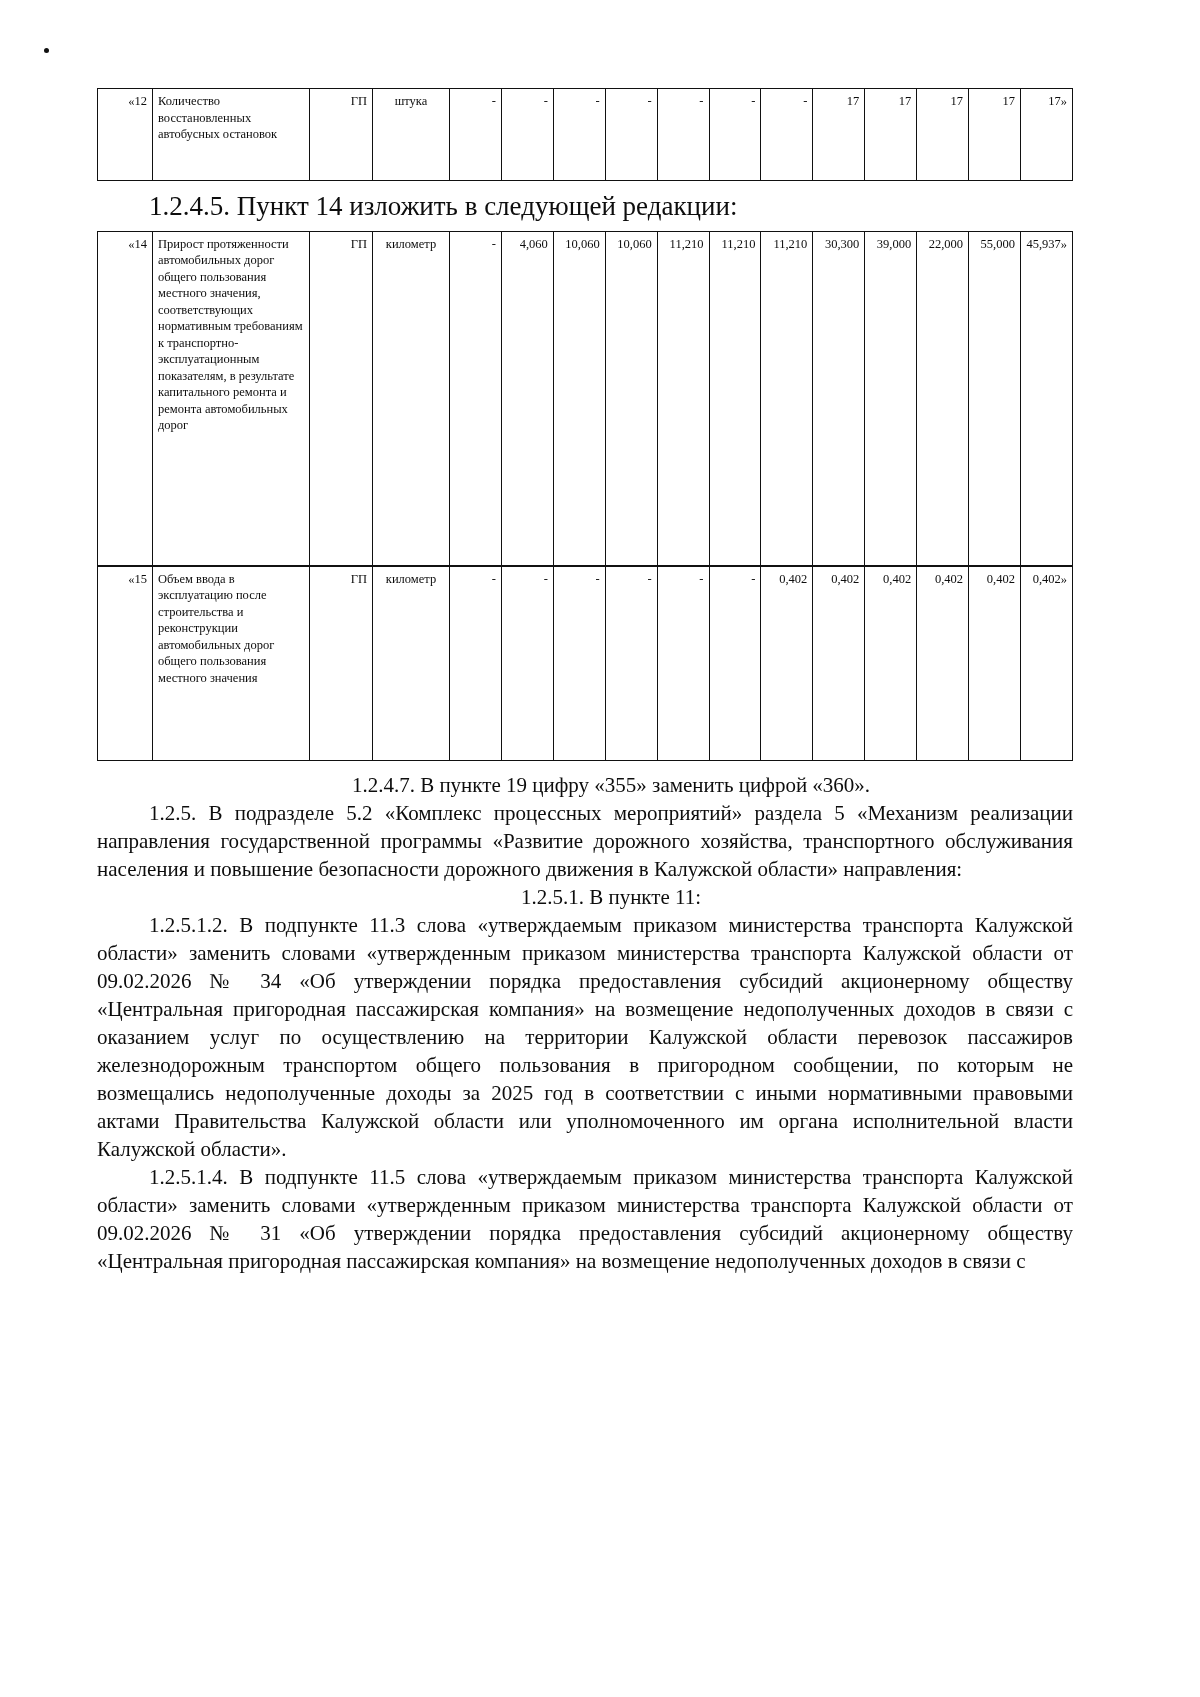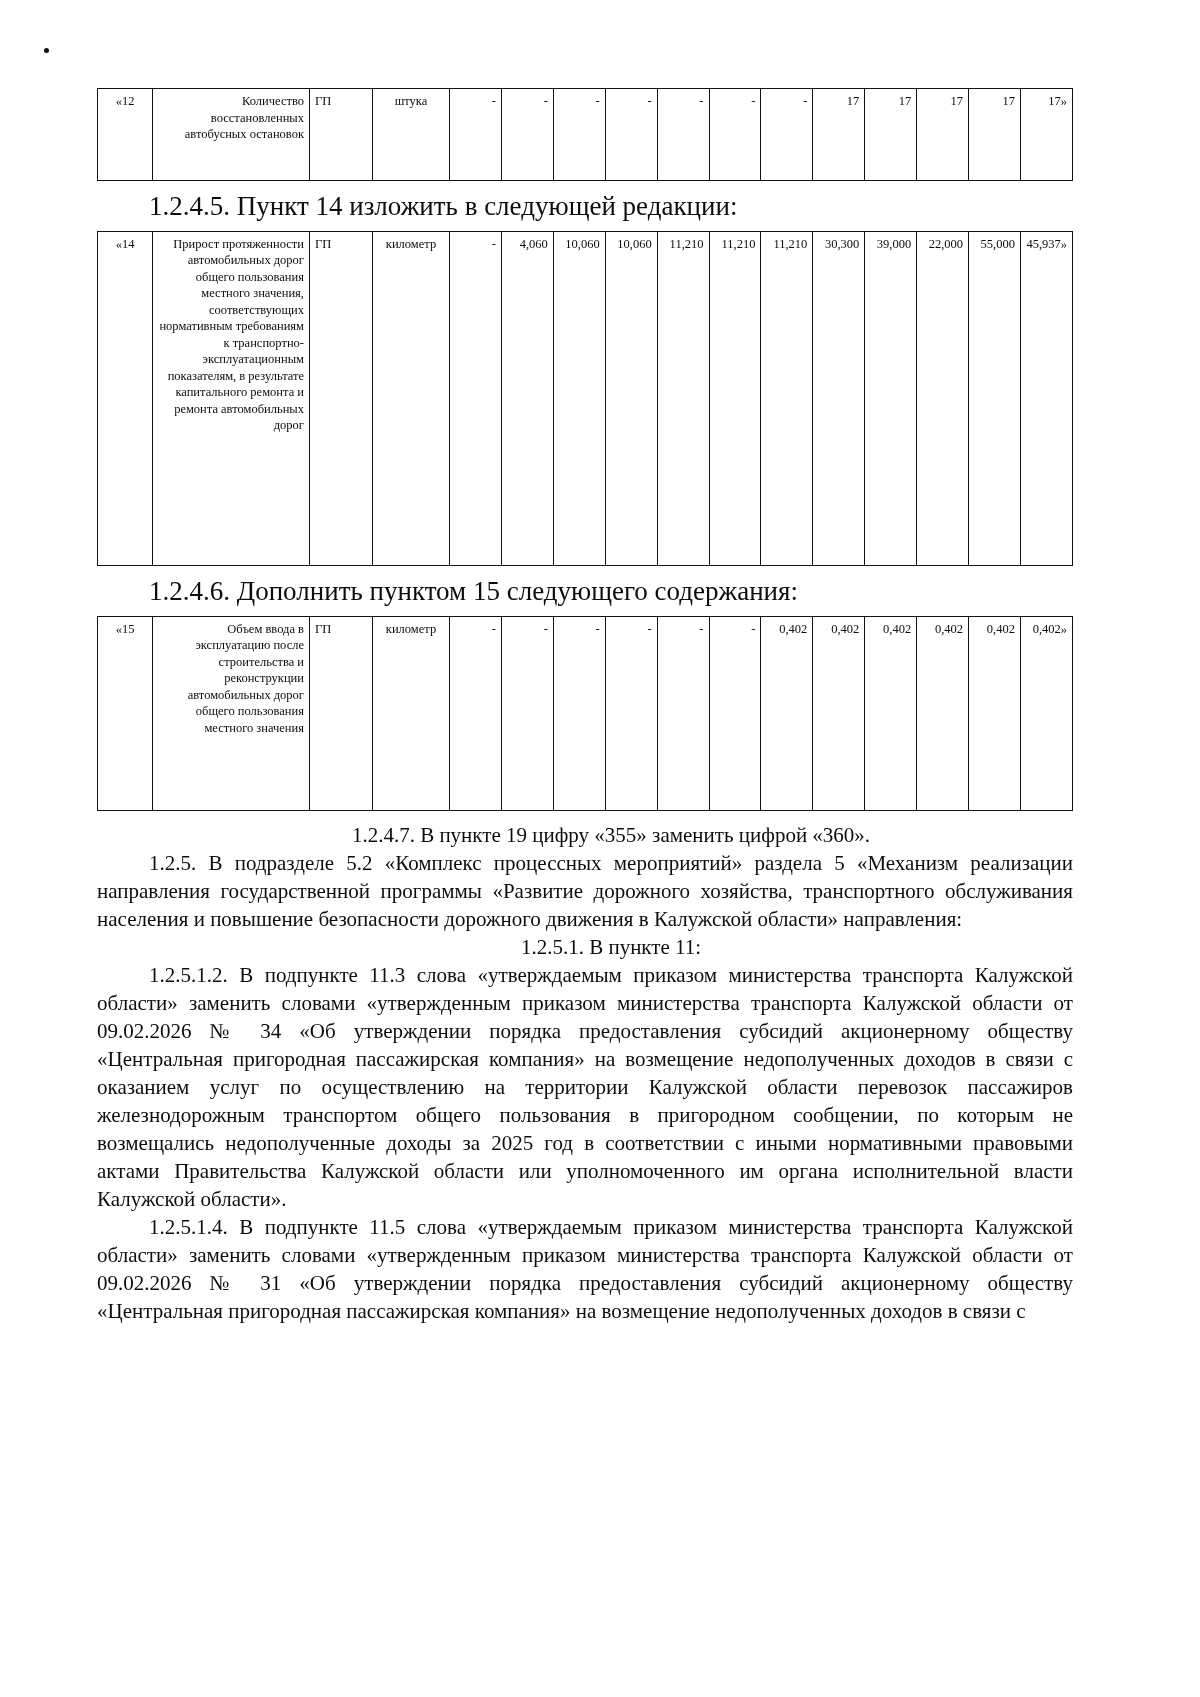--- a/index.html
+++ b/index.html
@@ -46,23 +46,23 @@
     table-layout: fixed;
     font-family: "Liberation Serif", "DejaVu Serif", serif;
     font-size: 12.5px;
     line-height: 1.32;
   }
   table.ind td {
     border: 1.1px solid #111;
     vertical-align: top;
     padding: 4px 5px 3px 5px;
   }
-  td.c-num      { width: 44px;  text-align: center; }
-  td.c-name     { width: 146px; text-align: right; }
-  td.c-gp       { width: 52px;  text-align: left; margin-left: 40px; }
+  td.c-num      { width: 44px;  text-align: right; }
+  td.c-name     { width: 146px; text-align: left; }
+  td.c-gp       { width: 52px;  text-align: right; margin-left: 40px; }
   td.c-unit     { width: 66px;  text-align: center; }
   td.c-val      { text-align: right; }
   .tall-12 td  { height: 84px; }
   .tall-14 td  { height: 326px; }
   .tall-15 td  { height: 186px; }
 
   
   .sec-head {
     font-size: 27px;
     line-height: 1.22;
@@ -136,21 +136,20 @@
         <td class="c-val">11,210</td>
         <td class="c-val">30,300</td>
         <td class="c-val">39,000</td>
         <td class="c-val">22,000</td>
         <td class="c-val">55,000</td>
         <td class="c-val">45,937»</td>
       </tr>
     </tbody>
       </table>
 
-    <div class="sec-head">1.2.4.6. Дополнить пунктом 15 следующего содержания:</div>
 
     <table class="ind">
       <tbody>
           <tr class="tall-15">
         <td class="c-num">«15</td>
         <td class="c-name">Объем ввода в эксплуатацию после строительства и реконструкции автомобильных дорог общего пользования местного значения</td>
         <td class="c-gp">ГП</td>
         <td class="c-unit">километр</td>
         <td class="c-val">-</td>
         <td class="c-val">-</td>

